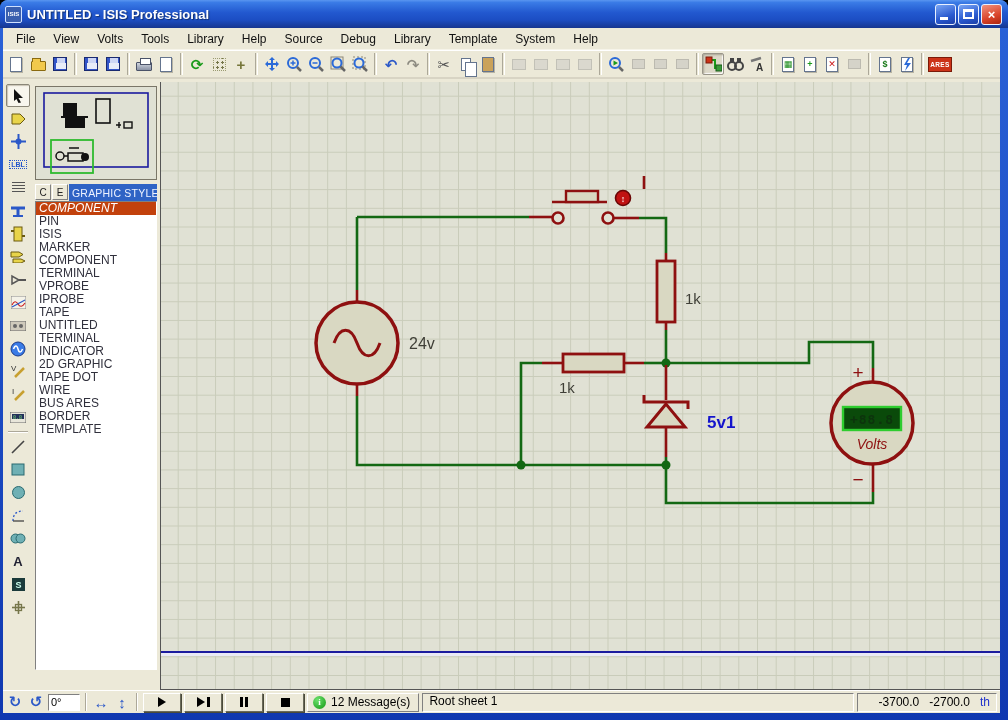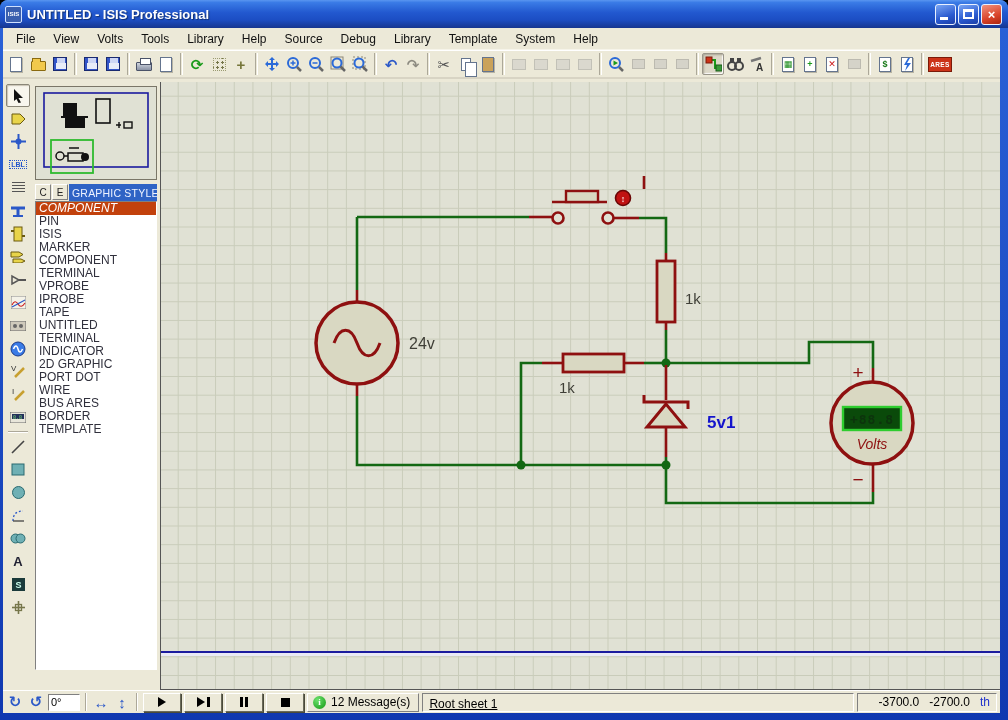--- a/index.html
+++ b/index.html
@@ -81,21 +81,21 @@
   .sb-sep { width:2px; height:18px; border-left:1px solid #aca899; border-right:1px solid #fff; margin:0 2px; }
   .rot { color:#2b58c8; font-size:15px; font-weight:bold; width:18px; text-align:center; }
   .angle-box { width:32px; height:17px; background:#fff; border:1px solid; border-color:#808080 #fff #fff #808080; font-size:11px; padding:1px 2px; color:#000; }
   .flip { color:#2b58c8; font-size:15px; font-weight:bold; width:18px; text-align:center; }
   .simbtn { width:38px; height:19px; background:#ece9d8; border:1px solid; border-color:#fff #6a6a5a #6a6a5a #fff; box-shadow:1px 1px 0 #4a4a3a; display:flex; align-items:center; justify-content:center; gap:2px; color:#000; font-size:10px; }
   .simbtn .tri { width:0; height:0; border-left:8px solid #000; border-top:5px solid transparent; border-bottom:5px solid transparent; }
   .simbtn .bar { width:3px; height:10px; background:#000; }
   .simbtn .sq { width:9px; height:9px; background:#000; }
   .msg-box { height:19px; display:flex; align-items:center; gap:5px; border:1px solid; border-color:#fff #808080 #808080 #fff; padding:0 8px 0 5px; }
   .info-ic { width:13px; height:13px; border-radius:50%; background:radial-gradient(circle at 35% 30%,#6ee26e,#129612); color:#fff; font-size:9px; font-weight:bold; font-family:"Liberation Serif",serif; display:flex; align-items:center; justify-content:center; }
-  .sheet-field { flex:1; height:19px; border:1px solid; border-color:#808080 #fff #fff #808080; display:flex; align-items:flex-end; padding-left:6px; color:#000;text-decoration:underline; }
+  .sheet-field { flex:1; height:19px; border:1px solid; border-color:#808080 #fff #fff #808080; display:flex; align-items:flex-start; padding-left:6px; color:#000; }
   .coord-field { width:140px; height:19px; border:1px solid; border-color:#808080 #fff #fff #808080; display:flex; align-items:center; justify-content:flex-end; gap:10px; padding-right:6px; color:#000; font-size:12px; }
   .coord-unit { color:#2233cc; }
 </style>
 </head>
 <body>
 
 <div class="window">
 
   <div class="titlebar">
     <div class="app-icon">ISIS</div>
@@ -473,21 +473,21 @@
             <div class="sel-item">MARKER</div>
             <div class="sel-item">COMPONENT</div>
             <div class="sel-item">TERMINAL</div>
             <div class="sel-item">VPROBE</div>
             <div class="sel-item">IPROBE</div>
             <div class="sel-item">TAPE</div>
             <div class="sel-item">UNTITLED</div>
             <div class="sel-item">TERMINAL</div>
             <div class="sel-item">INDICATOR</div>
             <div class="sel-item">2D GRAPHIC</div>
-            <div class="sel-item">PORT DOT</div>
+            <div class="sel-item">TAPE DOT</div>
             <div class="sel-item">WIRE</div>
             <div class="sel-item">BUS ARES</div>
             <div class="sel-item">BORDER</div>
             <div class="sel-item">TEMPLATE</div>
           </div>
         </div>
       </div>
 
       <div class="canvas">
         <div class="sheet-edge"></div>

